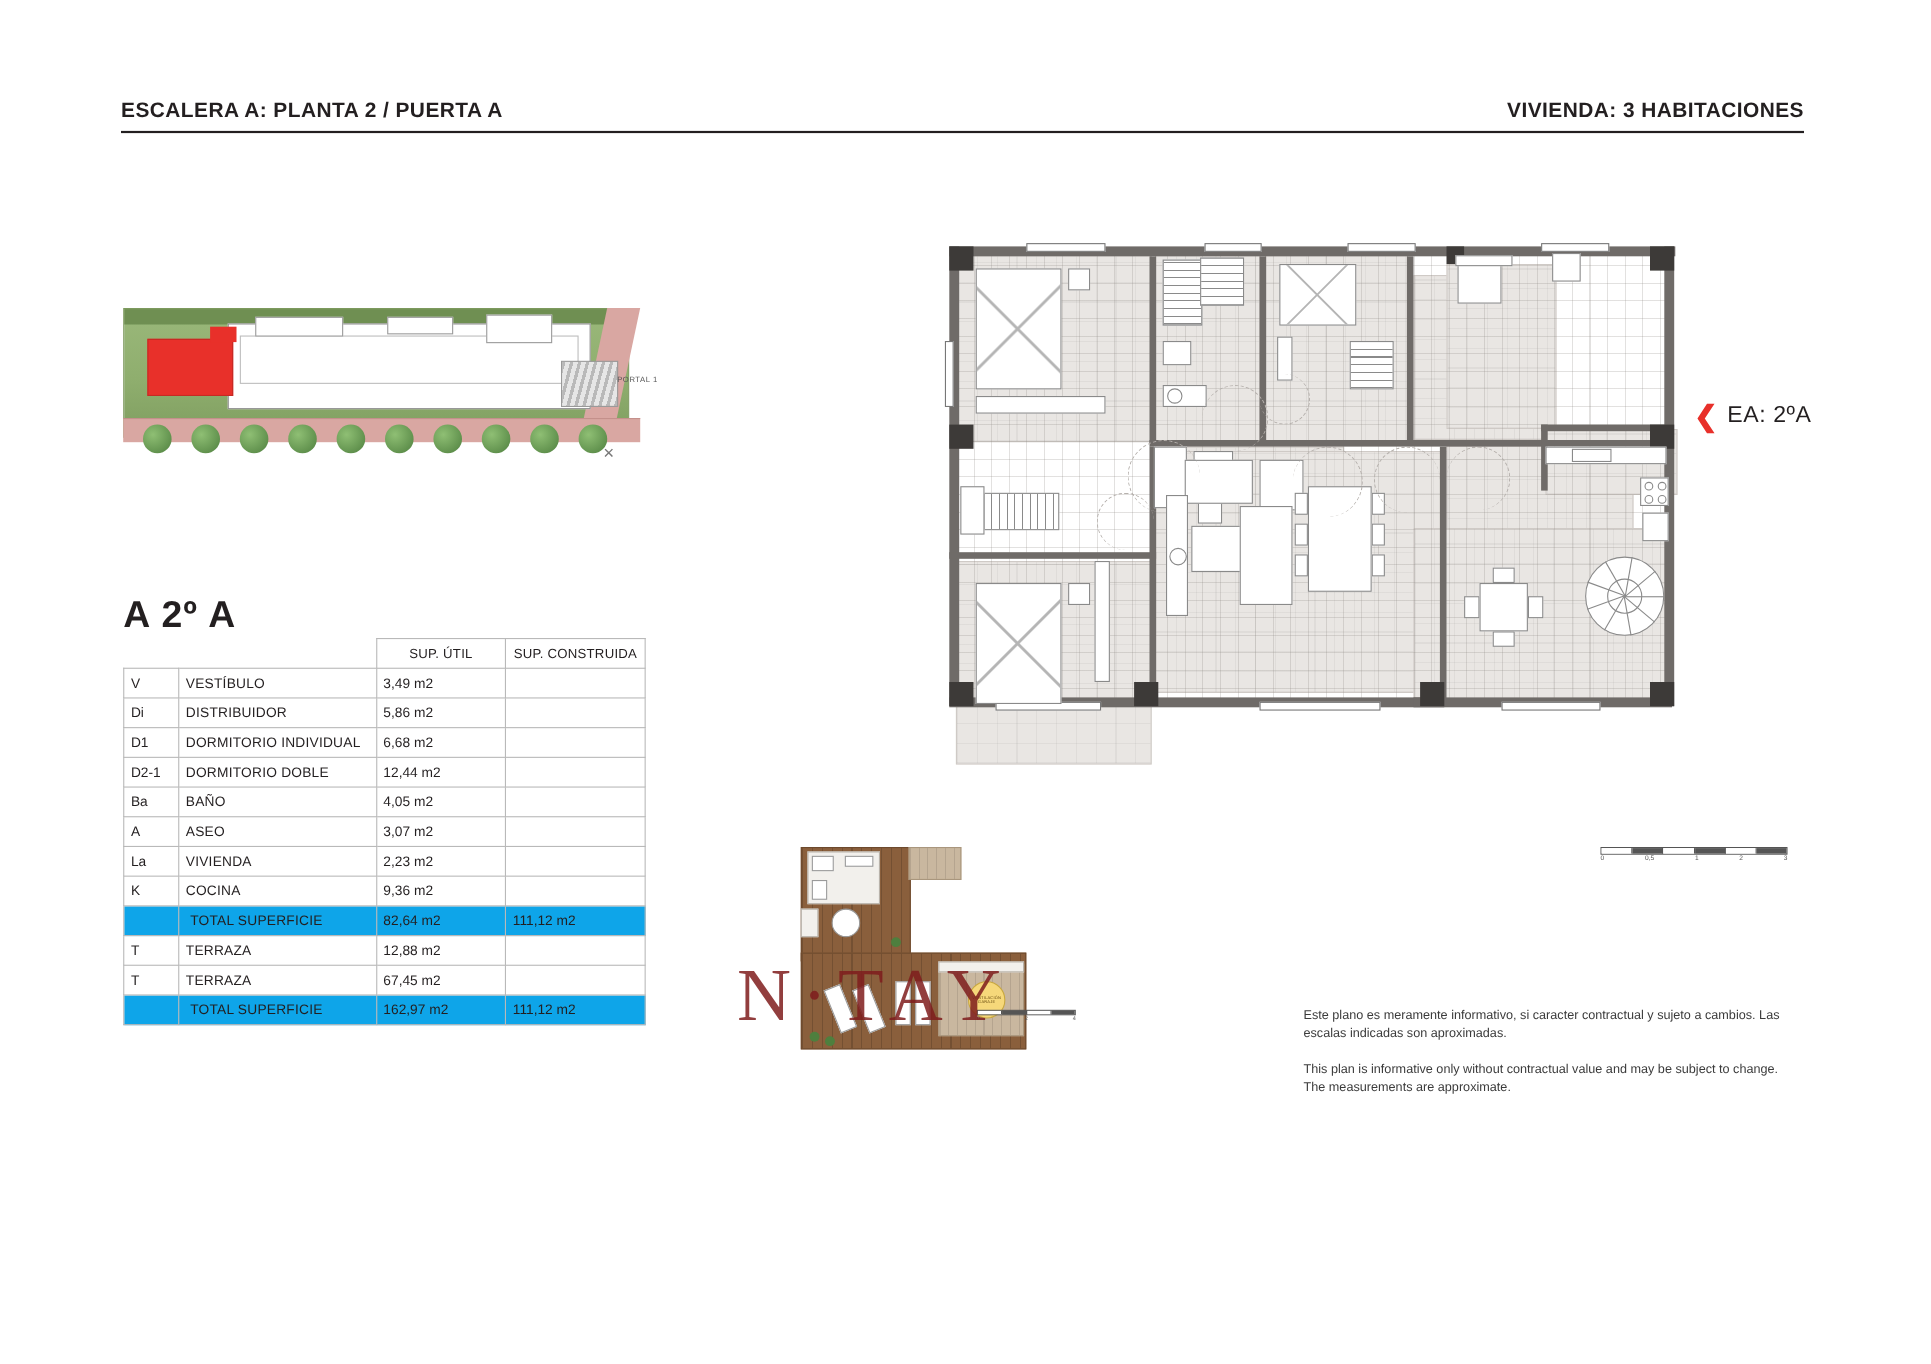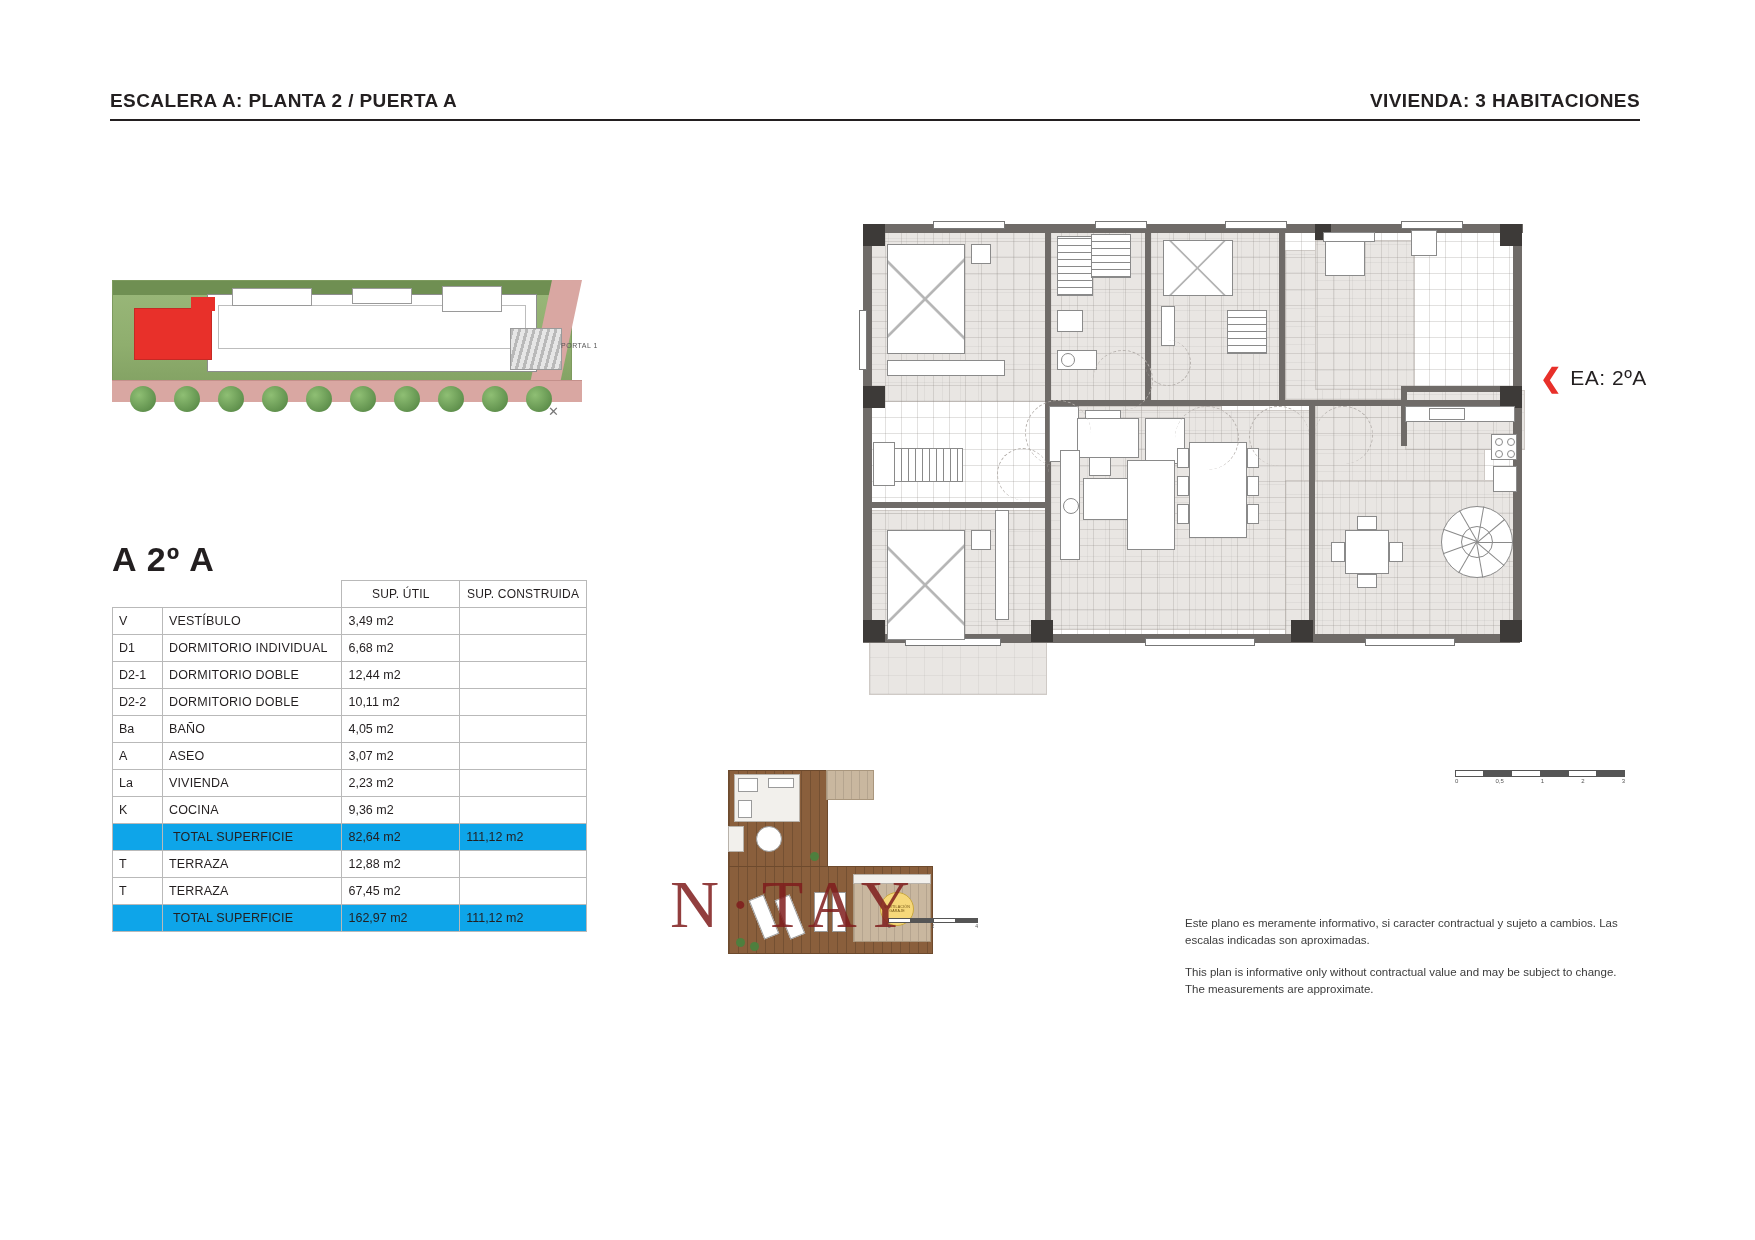--- a/index.html
+++ b/index.html
@@ -301,35 +301,35 @@
       <th class="col-const">SUP. CONSTRUIDA</th>
     </tr>
 
     <tr>
       <td class="col-code">V</td>
       <td class="col-name">VESTÍBULO</td>
       <td class="col-util">3,49 m2</td>
       <td class="col-const"></td>
     </tr>
     <tr>
+      <td class="col-code">Di</td>
+      <td class="col-name">DISTRIBUIDOR</td>
+      <td class="col-util">5,86 m2</td>
+      <td class="col-const"></td>
+    </tr>
+    <tr>
       <td class="col-code">D1</td>
       <td class="col-name">DORMITORIO INDIVIDUAL</td>
       <td class="col-util">6,68 m2</td>
       <td class="col-const"></td>
     </tr>
     <tr>
       <td class="col-code">D2-1</td>
       <td class="col-name">DORMITORIO DOBLE</td>
       <td class="col-util">12,44 m2</td>
-      <td class="col-const"></td>
-    </tr>
-    <tr>
-      <td class="col-code">D2-2</td>
-      <td class="col-name">DORMITORIO DOBLE</td>
-      <td class="col-util">10,11 m2</td>
       <td class="col-const"></td>
     </tr>
     <tr>
       <td class="col-code">Ba</td>
       <td class="col-name">BAÑO</td>
       <td class="col-util">4,05 m2</td>
       <td class="col-const"></td>
     </tr>
     <tr>
       <td class="col-code">A</td>

